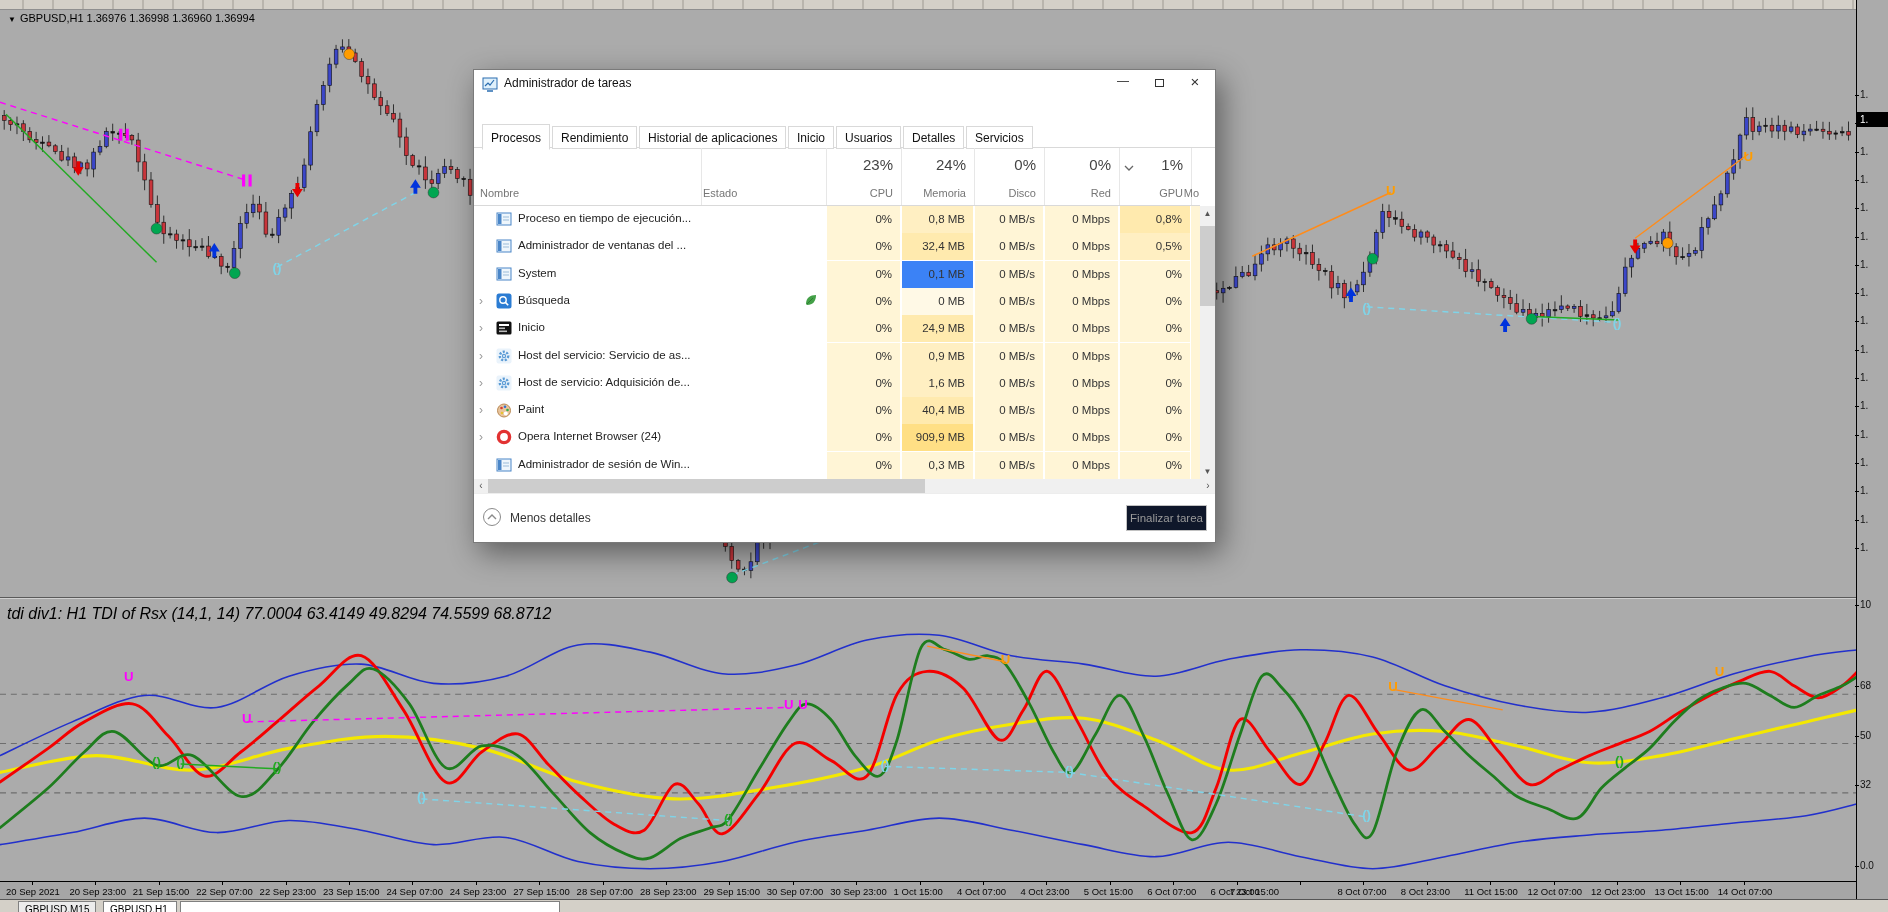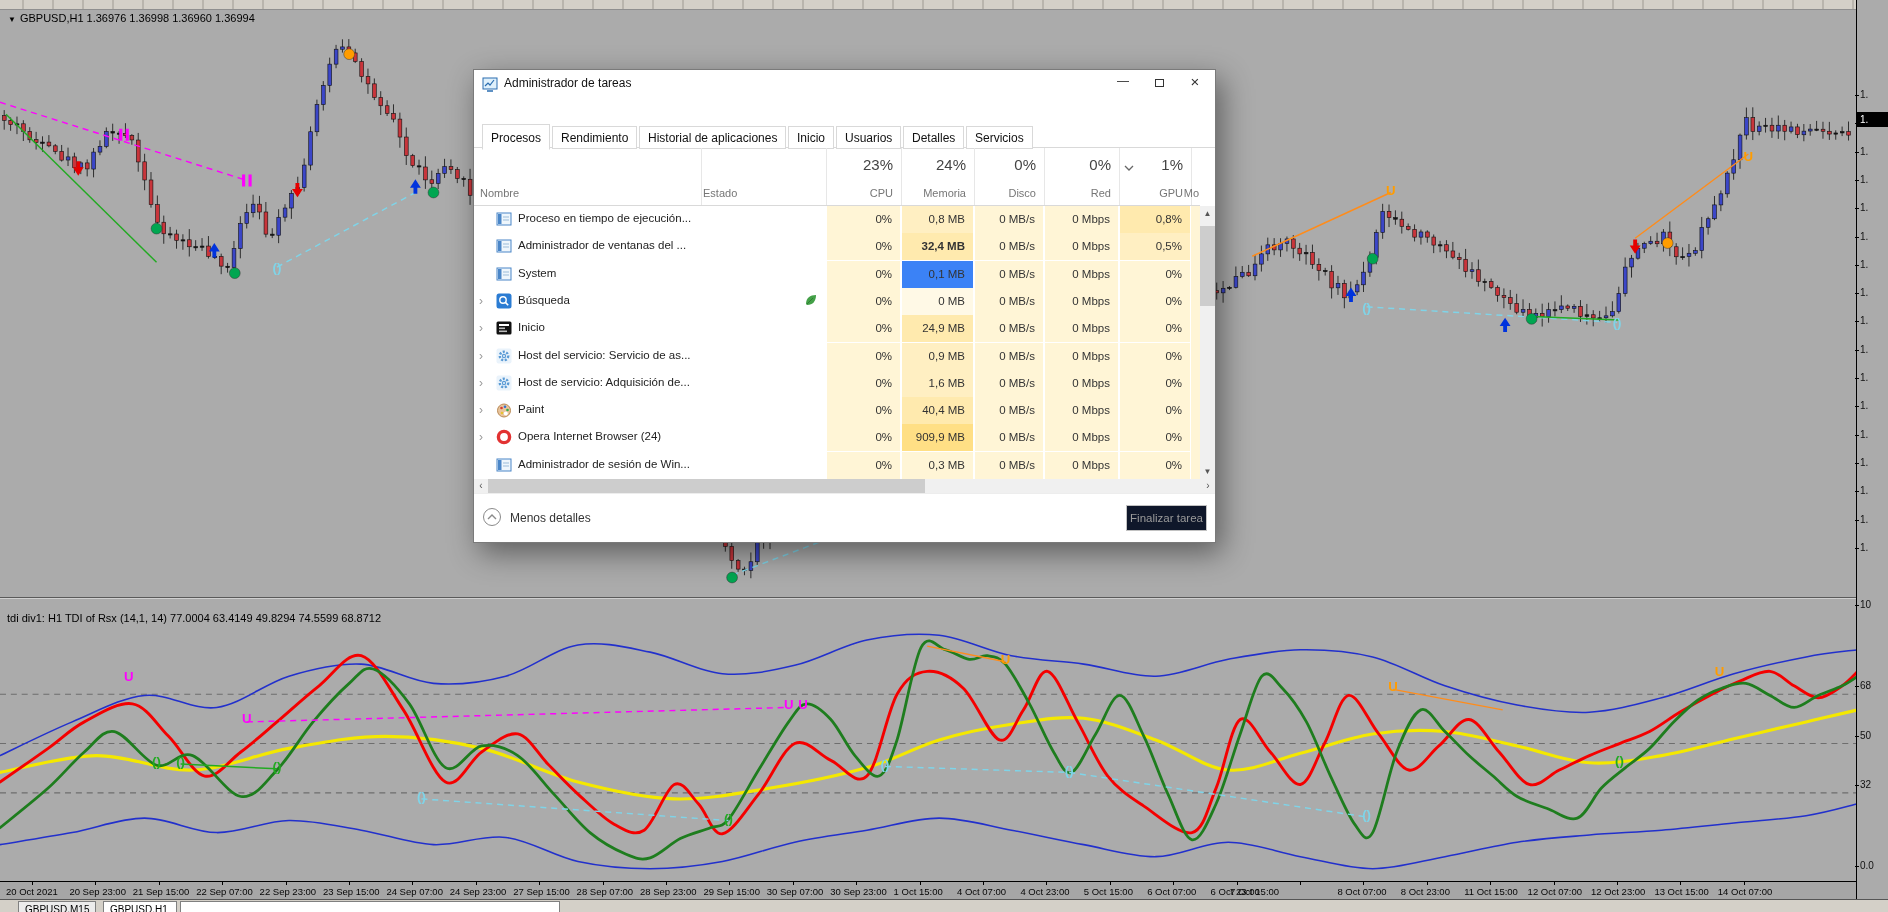--- a/index.html
+++ b/index.html
@@ -8,21 +8,21 @@
        -webkit-font-smoothing:antialiased;}
   
   #top-sliver{position:absolute;left:0;top:0;width:1888px;height:9px;z-index:3;
     background:repeating-linear-gradient(90deg,#d4d0c8 0 22px,#b9b5ad 22px 24px,#d4d0c8 24px 30px);
     border-bottom:1px solid #8f8f8f;}
   #chart-svg{position:absolute;left:0;top:0;z-index:1;}
   #symbol-bar{position:absolute;left:8px;top:12px;z-index:2;font-size:11px;color:#000;}
   #symbol-bar .tri{font-size:8px;margin-right:4px;}
   #indicator-bar{position:absolute;left:0;top:597px;width:1856px;height:16px;z-index:2;
     border-top:1px solid #5a5a5a;box-shadow:inset 0 1px 0 #cfcfcf;}
-  #indicator-bar span{position:absolute;left:7px;top:14px;font-size:11px;color:#000;}
+  #indicator-bar span{position:absolute;left:7px;top:7px;font-size:16px;color:#000;font-style:italic;}
   
   #price-scale{position:absolute;left:1856px;top:0;width:32px;height:899px;z-index:4;
     background:#ababab;border-left:1px solid #000;}
   .ptick{position:absolute;left:3px;font-size:10px;color:#111;}
   .ptick::before{content:"";position:absolute;left:-5px;top:6px;width:4px;height:1px;background:#000;}
   #cur-price{position:absolute;left:0;top:112px;width:32px;height:15px;background:#000;
     color:#fff;font-size:10px;line-height:15px;padding-left:3px;box-sizing:border-box;}
   
   #time-axis{position:absolute;left:0;top:881px;width:1856px;height:18px;z-index:4;
     background:#a6a6a6;border-top:1px solid #000;}
@@ -783,21 +783,21 @@
       <div class="ptick" style="top: 599px;">10</div>
       <div class="ptick" style="top: 680px;">68</div>
       <div class="ptick" style="top: 730px;">50</div>
       <div class="ptick" style="top: 779px;">32</div>
       <div class="ptick" style="top: 860px;">0.0</div>
     </div>
 </div>
 
 <div id="time-axis">
   <div id="time-axis-labels">
-      <div class="tlabel" style="left: 6px;">20 Oct 2021</div>
+      <div class="tlabel" style="left: 6px;">20 Sep 2021</div>
       <div class="ttick" style="left: 32px;"></div>
       <div class="tlabel" style="left: 69.4px;">20 Sep 23:00</div>
       <div class="ttick" style="left: 95.4px;"></div>
       <div class="tlabel" style="left: 132.8px;">21 Sep 15:00</div>
       <div class="ttick" style="left: 158.8px;"></div>
       <div class="tlabel" style="left: 196.2px;">22 Sep 07:00</div>
       <div class="ttick" style="left: 222.2px;"></div>
       <div class="tlabel" style="left: 259.6px;">22 Sep 23:00</div>
       <div class="ttick" style="left: 285.6px;"></div>
       <div class="tlabel" style="left: 323px;">23 Sep 15:00</div>
@@ -931,21 +931,21 @@
       </div>
       <div class="prow" style="top: 27.3px;">
         <span class="picon"><svg width="16" height="16">
             <rect x="1" y="2" width="14" height="12" fill="#eef6fc" stroke="#4a86c8"></rect>
             <rect x="2" y="3" width="3.5" height="10" fill="#4a86c8"></rect>
             <line x1="7" y1="6" x2="13" y2="6" stroke="#9bbcd9"></line>
             <line x1="7" y1="9" x2="13" y2="9" stroke="#9bbcd9"></line>
           </svg></span>
         <span class="pname">Administrador de ventanas del ...</span>
         <span class="cell" style="left: 353px; width: 73px; background: rgb(255, 245, 214);">0%</span>
-        <span class="cell" style="left: 428px; width: 71px; background: rgb(255, 234, 174); font-weight: bold;">32,4 MB</span>
+        <span class="cell" style="left: 428px; width: 71px; background: rgb(255, 234, 174);">32,4 MB</span>
         <span class="cell" style="left: 501px; width: 68px; background: rgb(255, 245, 214);">0 MB/s</span>
         <span class="cell" style="left: 571px; width: 73px; background: rgb(255, 245, 214);">0 Mbps</span>
         <span class="cell" style="left: 646px; width: 70px; background: rgb(255, 239, 194);">0,5%</span>
       </div>
       <div class="prow" style="top: 54.6px;">
         <span class="picon"><svg width="16" height="16">
             <rect x="1" y="2" width="14" height="12" fill="#eef6fc" stroke="#4a86c8"></rect>
             <rect x="2" y="3" width="3.5" height="10" fill="#4a86c8"></rect>
             <line x1="7" y1="6" x2="13" y2="6" stroke="#9bbcd9"></line>
             <line x1="7" y1="9" x2="13" y2="9" stroke="#9bbcd9"></line>

